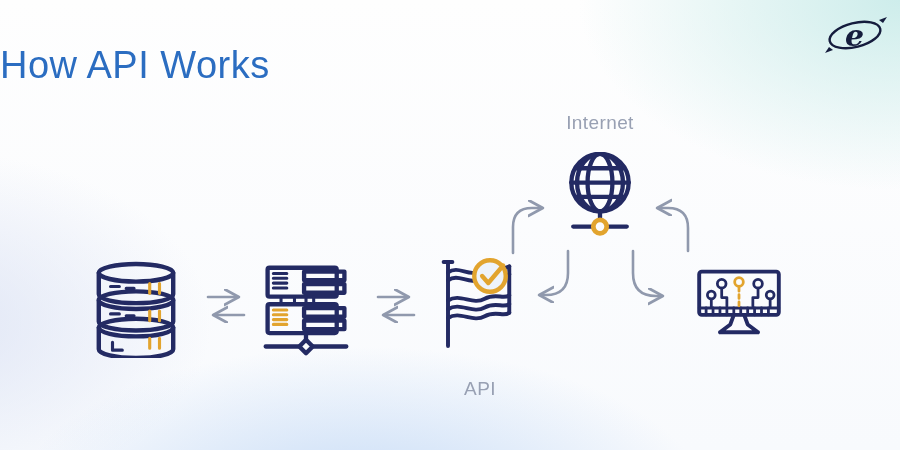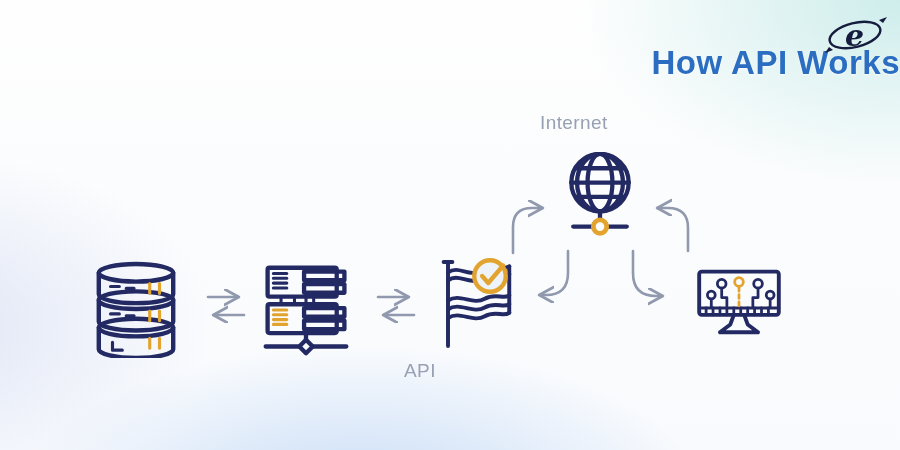--- a/index.html
+++ b/index.html
@@ -5,26 +5,26 @@
   html,body{margin:0;padding:0;background:#e9edf5;font-family:"Liberation Sans",sans-serif;}
   .stage{
     position:relative;width:900px;height:450px;overflow:hidden;
     background:
       radial-gradient(55% 65% at 100% 0%, rgba(203,236,234,.95) 0%, rgba(203,236,234,0) 65%),
       radial-gradient(55% 50% at 40% 112%, rgba(196,218,246,.95) 0%, rgba(196,218,246,0) 70%),
       radial-gradient(45% 55% at -8% 72%, rgba(219,226,244,.85) 0%, rgba(219,226,244,0) 70%),
       linear-gradient(180deg,#fefefe 0%,#f8fafd 100%);
   }
   .title{
-    position:absolute;top:44px;left:0;width:100%;text-align:right;
-    font-size:33px;font-weight:bold;color:#2b6dc1;letter-spacing:.5px;
+    position:absolute;top:44px;left:0;width:100%;text-align:left;
+    font-size:38px;font-weight:normal;color:#2b6dc1;letter-spacing:.5px;
     text-shadow:0 1px 2px rgba(255,255,255,.9);
   }
   .node-label{
-    position:absolute;color:#98a0b3;font-size:19px;letter-spacing:.4px;
+    position:absolute;text-align:center;color:#98a0b3;font-size:19px;letter-spacing:.4px;
   }
   .icon{position:absolute;}
   .st{fill:none;stroke:#232a63;stroke-width:4.5;stroke-linecap:round;stroke-linejoin:round;}
   .st3{fill:none;stroke:#232a63;stroke-width:3.2;stroke-linecap:round;stroke-linejoin:round;}
   .gd{stroke:#e2a42e;}
   .gd5{fill:none;stroke:#e2a42e;stroke-width:5;stroke-linecap:round;stroke-linejoin:round;}
   .arrowline{fill:none;stroke:#9099ad;stroke-width:2.6;stroke-linecap:round;stroke-linejoin:round;}
   .overlay{position:absolute;left:0;top:0;}
   .logo{position:absolute;right:12px;top:8px;}
 </style>
@@ -85,21 +85,21 @@
       <path class="st" d="M16,50 C30,41 44,56 58,48 C70,41 80,49 86,44"></path>
       <path class="st" d="M16,60 C30,51 44,66 58,58 C70,51 80,59 86,54"></path>
       <path class="st" d="M16,70 C30,61 44,76 58,68 C70,61 80,69 86,64"></path>
       <path class="st" d="M86,11 V64"></path>
     </g>
     <g>
       <circle cx="64" cy="22" r="18" fill="#eef3fa" stroke="#e2a42e" stroke-width="5"></circle>
       <path class="gd5" d="M55,22 L62,30 L79,10"></path>
     </g>
   </svg>
-  <div class="node-label" style="left:404px;top:360px;width:152px;">API</div>
+  <div class="node-label" style="left:404px;top:378px;width:152px;">API</div>
 
   <div class="node-label" style="left:540px;top:112px;width:120px;">Internet</div>
   <svg class="icon" style="left:558px;top:152px;" width="84" height="88" viewBox="0 0 84 92">
     <g>
       <circle class="st" cx="42" cy="32" r="30"></circle>
       <ellipse class="st" cx="42" cy="32" rx="13" ry="30"></ellipse>
       <ellipse class="st" cx="42" cy="32" rx="24" ry="30"></ellipse>
       <path class="st" d="M12,32 H72"></path>
       <path class="st" d="M17,17 H67"></path>
       <path class="st" d="M17,47 H67"></path>

